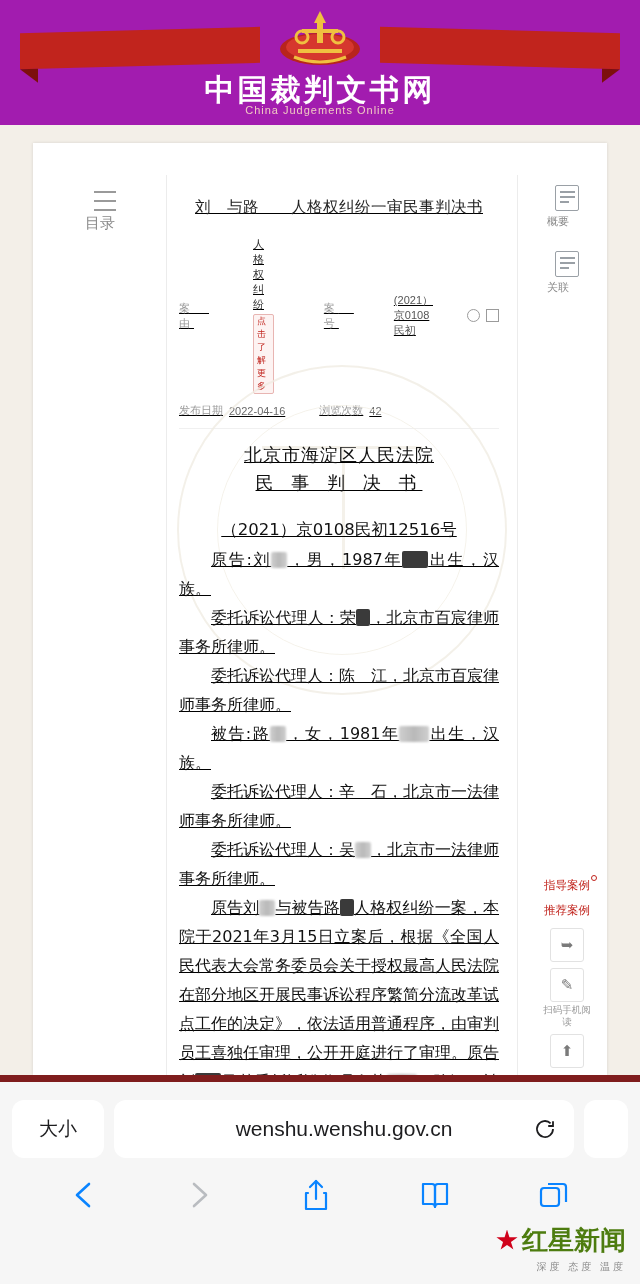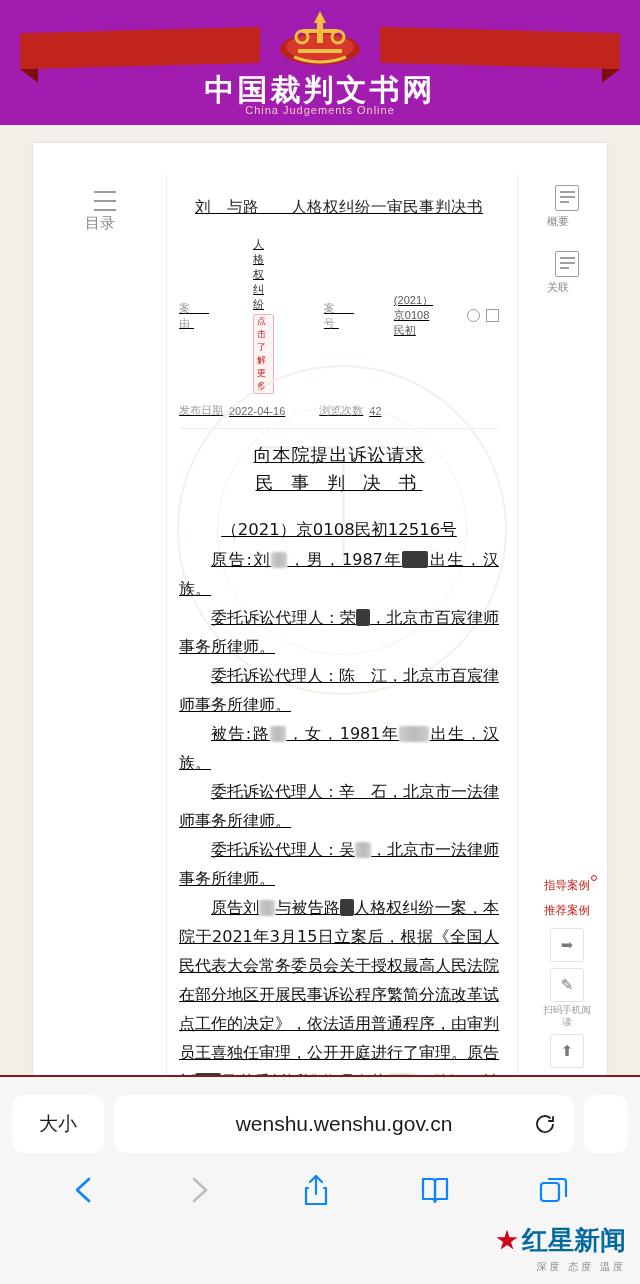--- a/index.html
+++ b/index.html
@@ -235,21 +235,21 @@
     display: flex; align-items: center; justify-content: center;
     color: #7a7a7a; font-size: 15px;
   }
   .sw-cap { font-size: 9.5px; color: #9a9a9a; line-height: 12px; }
 
   
   .browser-chrome {
     position: absolute; left: 0; bottom: 0;
     width: 640px; height: 209px;
     background: #f6f6f6;
-    border-top: 2px solid #7f1d1d;
+    border-top: 7px solid #7f1d1d;
   }
   .url-row {
     position: absolute; top: 18px; left: 0; width: 640px;
     display: flex; align-items: center; padding: 0 12px; gap: 10px;
   }
   .tab-peek-left, .tab-peek-right {
     background: #ffffff; border-radius: 12px;
     height: 58px; display: flex; align-items: center; justify-content: center;
     color: #1d1d1f; font-size: 19px;
   }
@@ -271,21 +271,21 @@
     padding: 0 26px;
   }
   .tb-icon { color: #0a84ff; display: flex; align-items: center; justify-content: center; }
   .tb-icon.disabled { color: #b9bcc0; }
   .hx-logo {
     position: absolute; right: 14px; bottom: 10px;
     text-align: right;
   }
   .hx-main {
     display: flex; align-items: center; gap: 4px;
-    font-size: 26px; font-weight: bold; color: #0369a1;
+    font-size: 26px; font-weight: bold; color: #4d7c0f;
     font-family: "DejaVu Sans", sans-serif;
   }
   .hx-star {
     width: 22px; height: 22px; background: #d0021b;
     clip-path: polygon(50% 0%, 61% 35%, 98% 35%, 68% 57%, 79% 91%, 50% 70%, 21% 91%, 32% 57%, 2% 35%, 39% 35%);
   }
   .hx-sub {
     font-size: 10px; color: #8a8a8a; letter-spacing: 3px; margin-top: 2px;
   }
 </style>
@@ -370,21 +370,21 @@
           <span>浏览次数</span>
           <span class="val">42</span>
         </div>
 
         <div class="watermark">
           <div class="inner">
               <div class="scale"></div>
             </div>
         </div>
 
-        <div class="court-name">向本院提出诉讼请求</div>
+        <div class="court-name">北京市海淀区人民法院</div>
         <div class="doc-kind">民 事 判 决 书</div>
         <div class="case-no">（2021）京0108民初12516号</div>
 
         <p class="para">原告:刘<span class="blur w1"></span>，男，1987年<span class="redact w2"></span>出生，汉族。</p>
         <p class="para">委托诉讼代理人：荣<span class="redact w1"></span>，北京市百宸律师事务所律师。</p>
         <p class="para">委托诉讼代理人：陈　江，北京市百宸律师事务所律师。</p>
         <p class="para">被告:路<span class="blur w1"></span>，女，1981年<span class="blur w2"></span>出生，汉族。</p>
         <p class="para">委托诉讼代理人：辛　石，北京市一法律师事务所律师。</p>
         <p class="para">委托诉讼代理人：吴<span class="blur w1"></span>，北京市一法律师事务所律师。</p>
         <p class="para">原告刘<span class="blur w1"></span>与被告路<span class="redact w1"></span>人格权纠纷一案，本院于2021年3月15日立案后，根据《全国人民代表大会常务委员会关于授权最高人民法院在部分地区开展民事诉讼程序繁简分流改革试点工作的决定》，依法适用普通程序，由审判员王喜独任审理，公开开庭进行了审理。原告刘<span class="redact w2"></span>及其委托诉讼代理人荣<span class="blur w2"></span>、陈江，被告路<span class="blur w1"></span>及其委托诉讼代理人辛石到庭参加诉讼。本案现已审理终结。</p>

